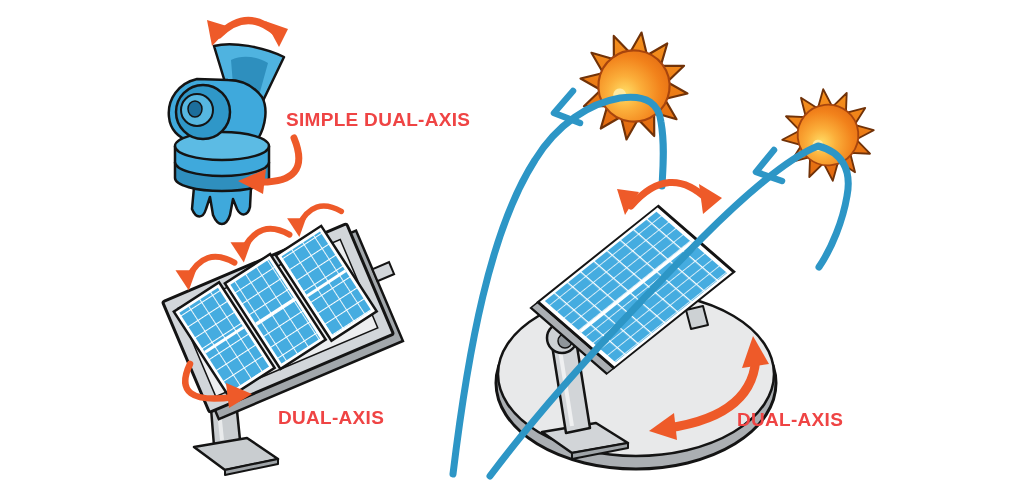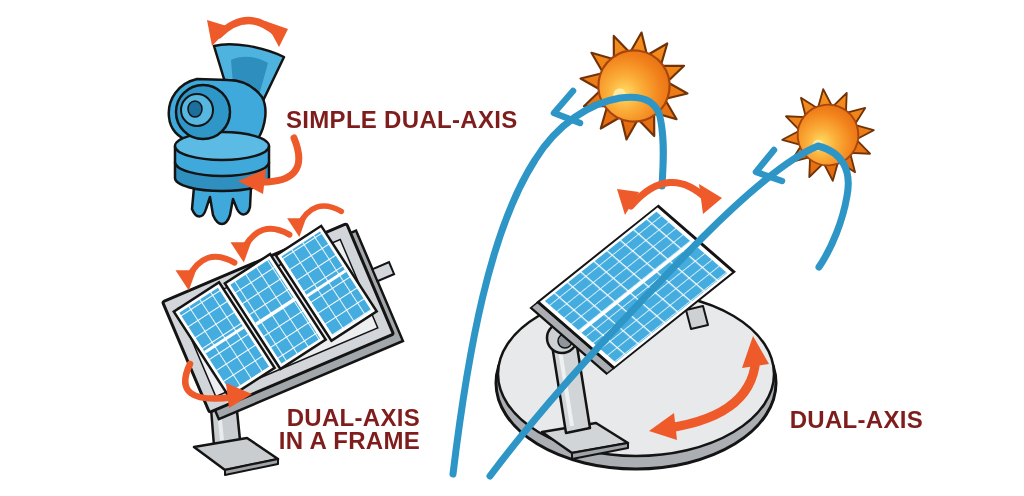--- a/index.html
+++ b/index.html
@@ -2,24 +2,24 @@
 <html><head>
 <meta charset="utf-8">
 <style>
   html,body{margin:0;padding:0;background:#fff;}
   .canvas{
     position:relative;width:1024px;height:496px;background:#FFFFFF;
     overflow:hidden;font-family:"Liberation Sans",sans-serif;
   }
   .canvas svg{position:absolute;left:0;top:0;}
   .lbl{
-    position:absolute;color:#7f1d1d;font-weight:700;font-size:24px;
+    position:absolute;color:#ef4444;font-weight:700;font-size:19px;
     letter-spacing:.3px;line-height:23px;white-space:nowrap;
   }
-  .lbl.center{text-align:right;white-space:normal;}
+  .lbl.center{text-align:left;white-space:normal;}
 </style>
 </head>
 <body>
 
 <div class="canvas">
 <svg width="1024" height="496" viewBox="0 0 1024 496">
   <defs>
     <radialGradient id="coreG" cx="0.38" cy="0.62" r="0.8">
       <stop offset="0" stop-color="#FFDD66"></stop>
       <stop offset="0.3" stop-color="#FBAE3A"></stop>
@@ -156,19 +156,18 @@
       <polygon points="674,413 677,440 649,431" fill="#EE5A29"></polygon>
       <polygon points="742,368 769,364 753,336" fill="#EE5A29"></polygon>
     </g>
   </g>
 </svg>
 
 <div class="lbl" style="left:286px;top:108px;">SIMPLE DUAL-AXIS</div>
 
 <div class="lbl center" style="left:278px;top:406px;width:142px;">
   <div>DUAL-AXIS</div>
-  <div>IN A FRAME</div>
 </div>
 
 <div class="lbl center" style="left:737px;top:408px;width:186px;">
   <div>DUAL-AXIS</div>
 </div>
 </div>
 
 </body></html>

